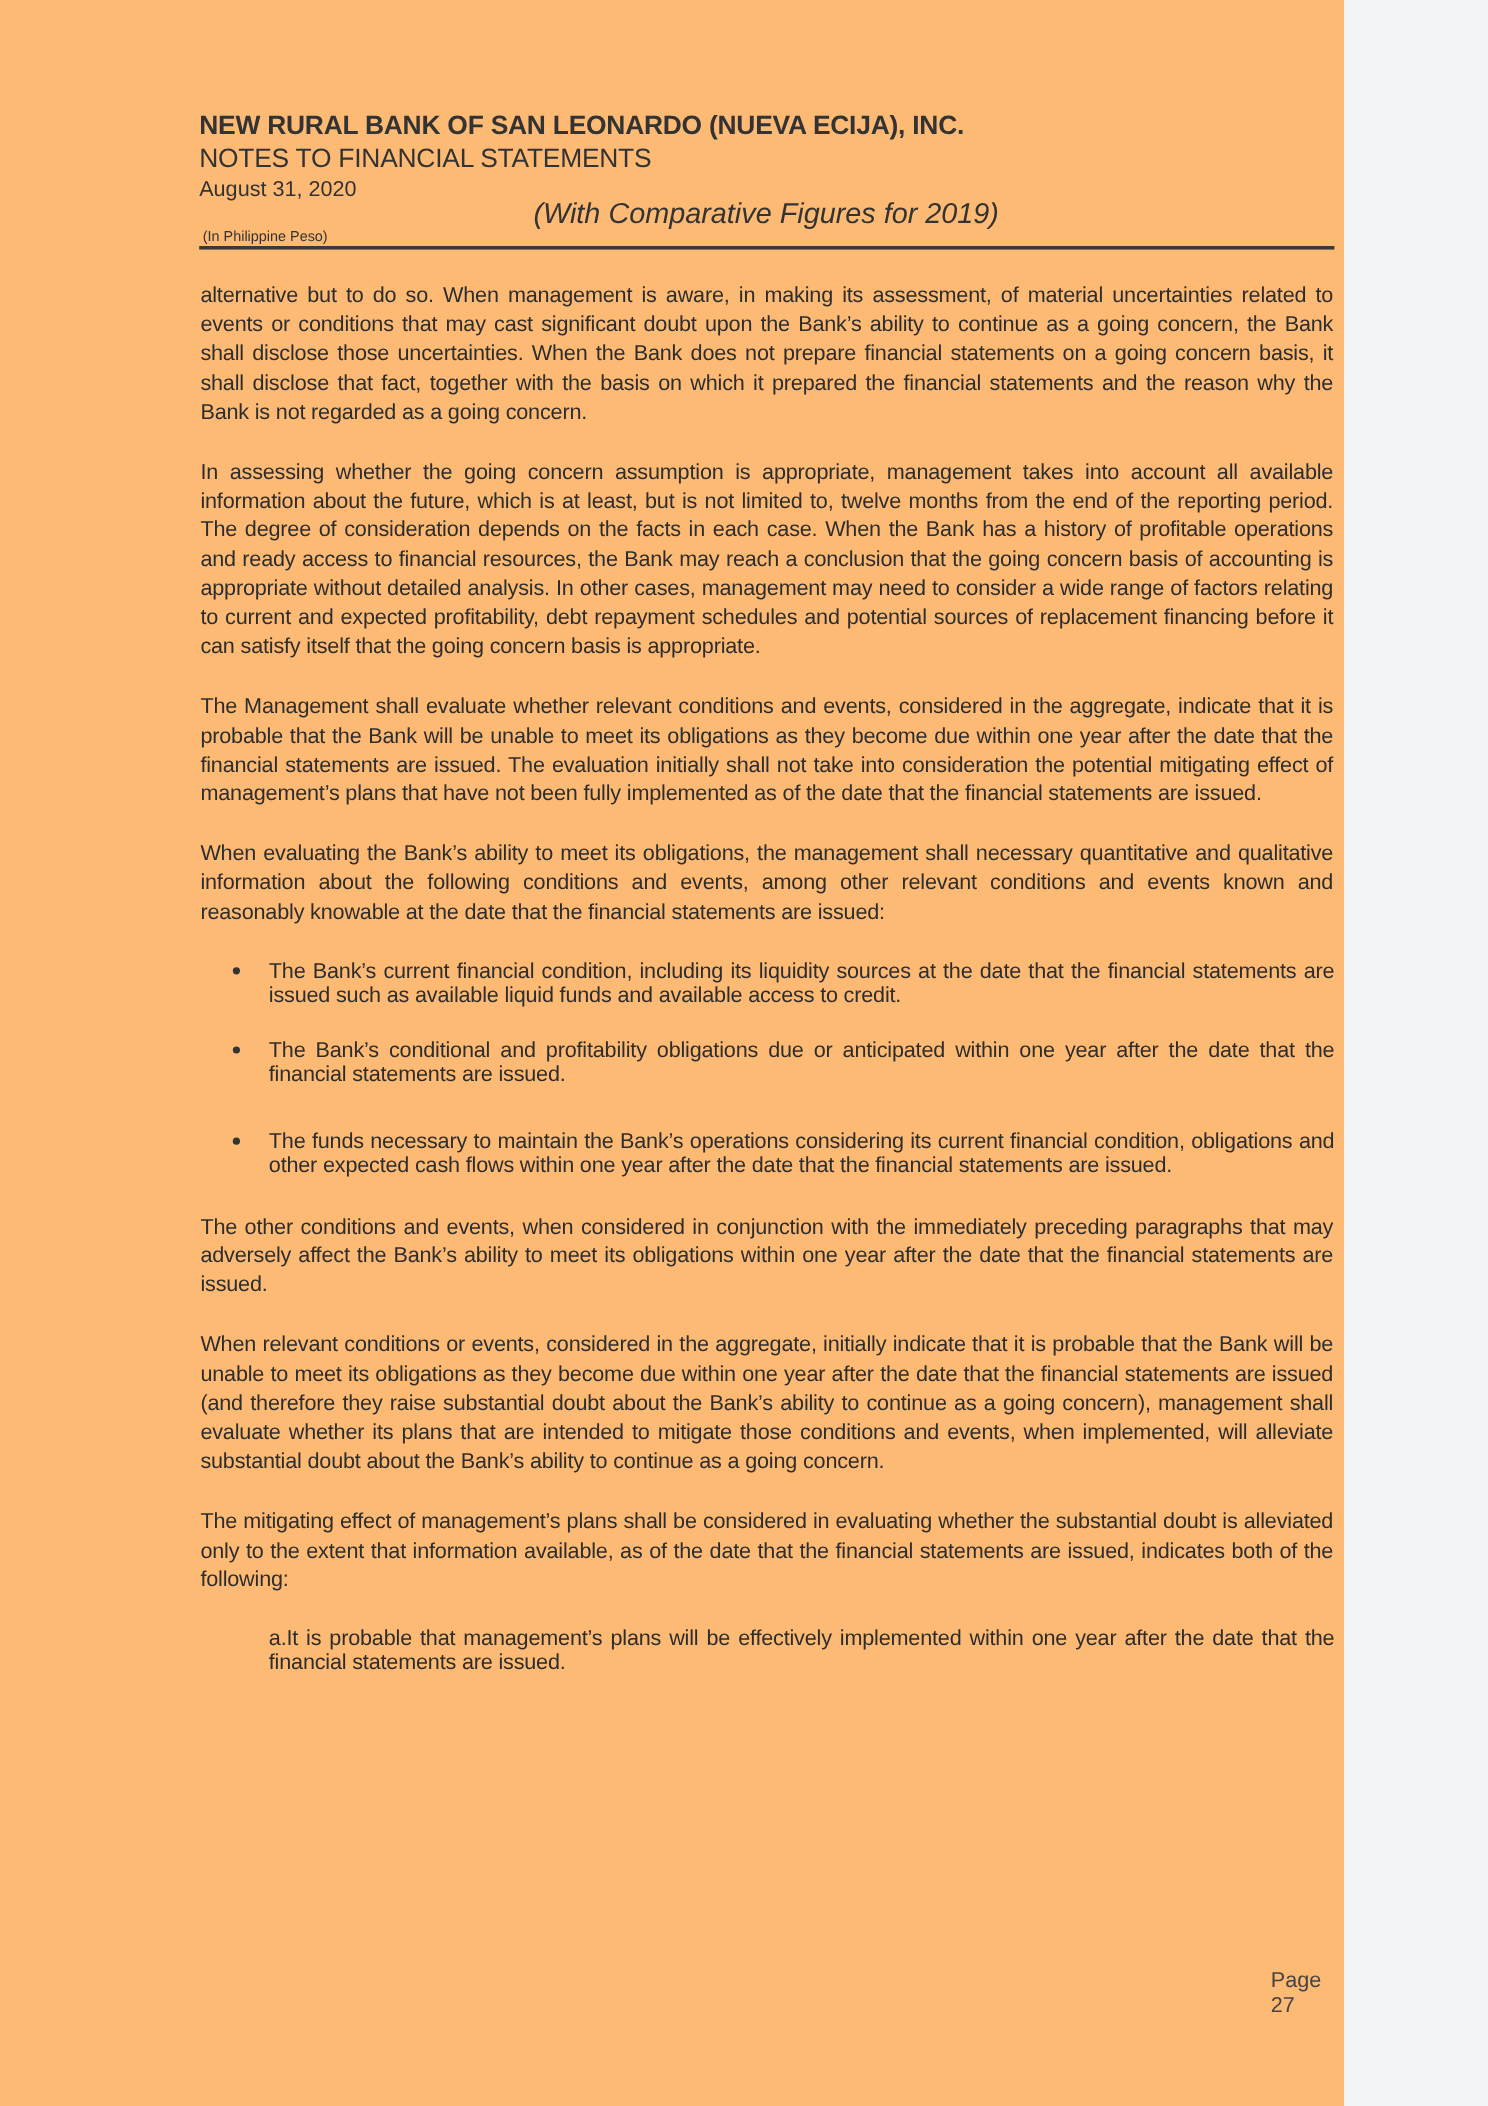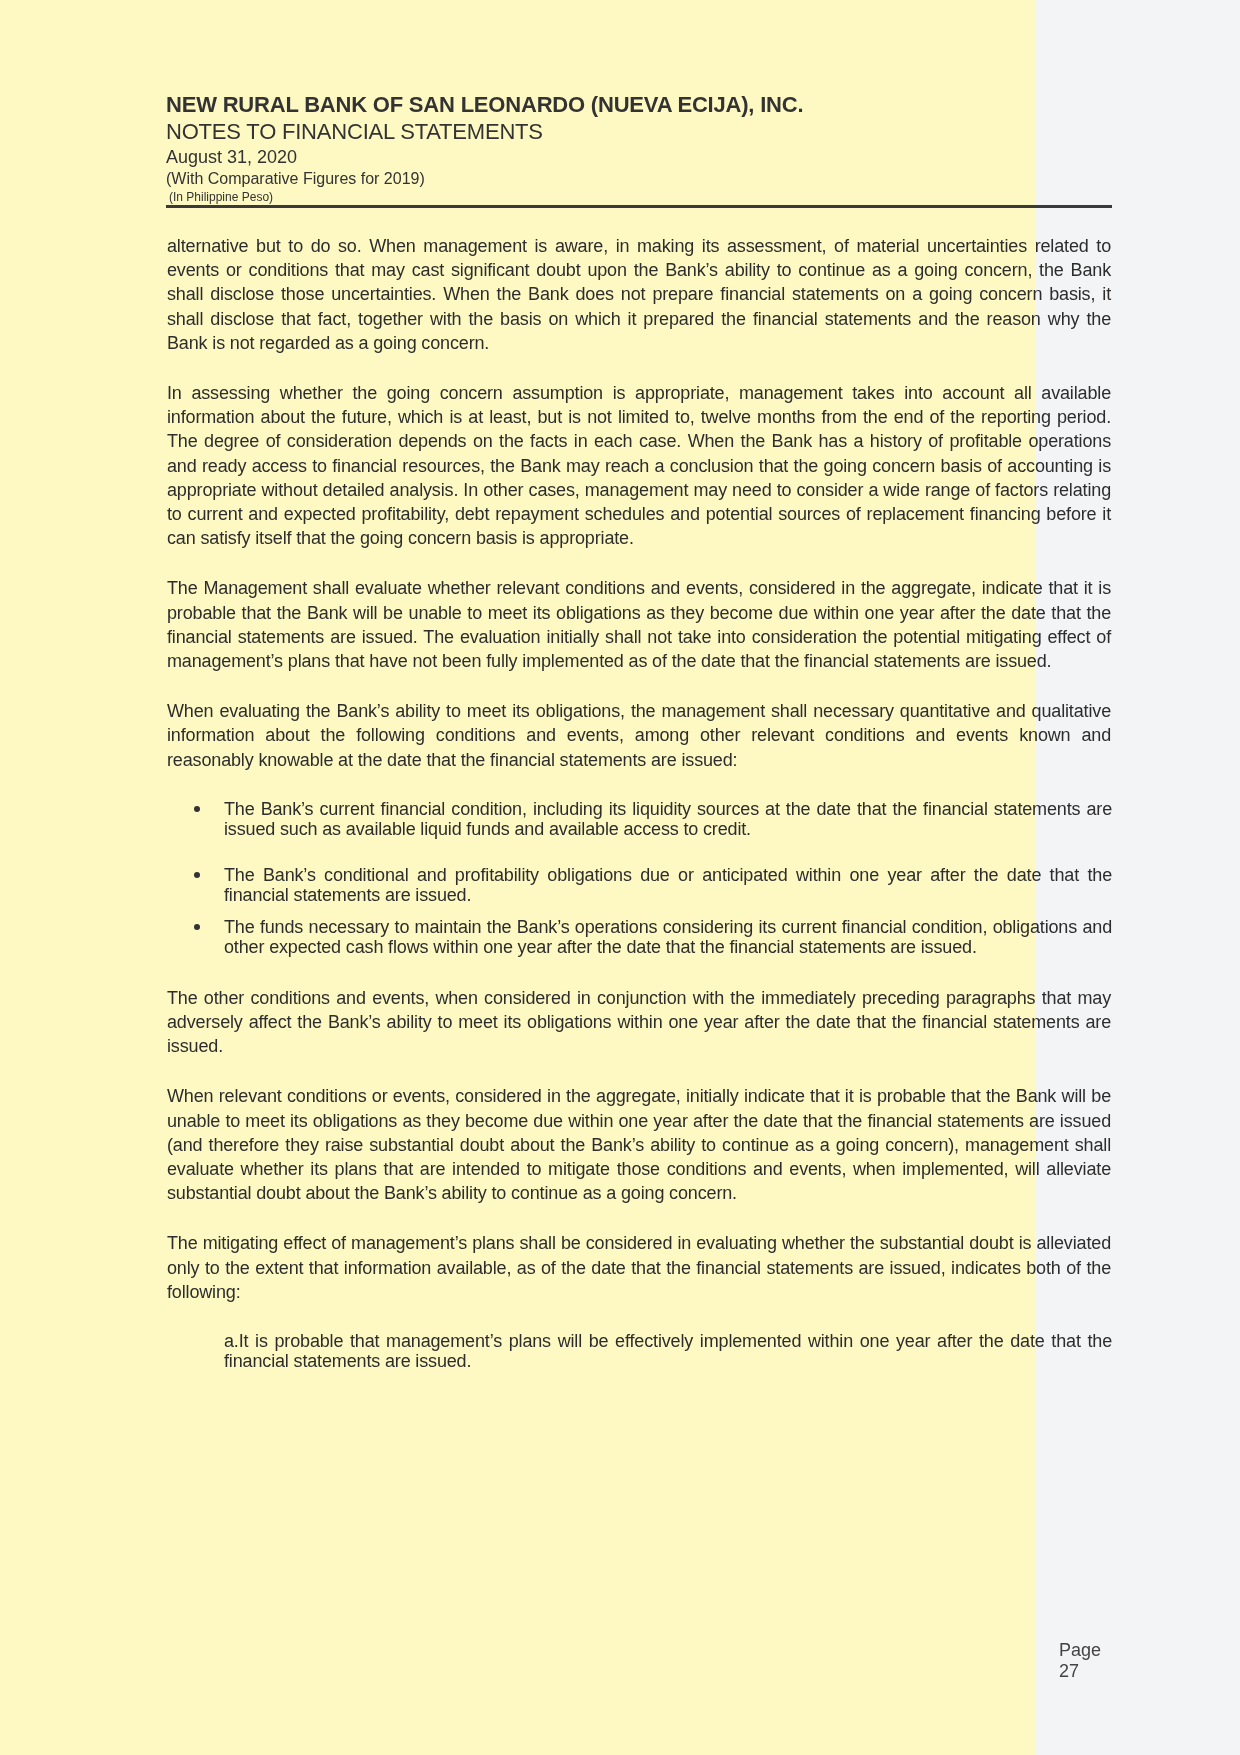--- a/index.html
+++ b/index.html
@@ -11,23 +11,23 @@
       height: 1755px;
       background: #f3f4f6;
       position: relative;
       overflow: hidden;
       font-family: "Liberation Sans", sans-serif;
       color: #2b2b2b;
     }
     .page {
       position: absolute;
       left: 0; top: 0;
-      width: 1036px;
+      width: 1120px;
       height: 1755px;
-      background: #fef9c3;
+      background: #fdba74;
     }
     .header {
       position: absolute;
       left: 166px;
       top: 92px;
       width: 945px;
     }
     .h-company {
       font-size: 22px;
       font-weight: bold;
@@ -42,23 +42,25 @@
       line-height: 27px;
       letter-spacing: -0.2px;
     }
     .h-date {
       font-size: 18px;
       color: #333;
       line-height: 22px;
       margin-top: 1px;
     }
     .h-comparative {
-      font-size: 16px;
+      font-size: 24px;
+      font-style: italic;
       color: #333;
       line-height: 22px;
+      text-align: center;
     }
     .h-currency {
       font-size: 12px;
       color: #333;
       line-height: 15px;
       margin-left: 3px;
     }
     .h-rule {
       height: 3px;
       background: #3a3a3a;
@@ -149,21 +151,21 @@
 
     <ul class="bullets">
       <li>
         <span class="bullet-dot"></span>
         <span>The Bank’s current financial condition, including its liquidity sources at the date that the financial statements are issued such as available liquid funds and available access to credit.</span>
       </li>
       <li style="margin-top:26px">
         <span class="bullet-dot"></span>
         <span>The Bank’s conditional and profitability obligations due or anticipated within one year after the date that the financial statements are issued.</span>
       </li>
-      <li style="margin-top:12px">
+      <li style="margin-top:36px">
         <span class="bullet-dot"></span>
         <span>The funds necessary to maintain the Bank’s operations considering its current financial condition, obligations and other expected cash flows within one year after the date that the financial statements are issued.</span>
       </li>
     </ul>
     <div class="gap" style="height:28px"></div>
 
     <p>The other conditions and events, when considered in conjunction with the immediately preceding paragraphs that may adversely affect the Bank’s ability to meet its obligations within one year after the date that the financial statements are issued.</p>
     <div class="gap"></div>
 
     <p>When relevant conditions or events, considered in the aggregate, initially indicate that it is probable that the Bank will be unable to meet its obligations as they become due within one year after the date that the financial statements are issued (and therefore they raise substantial doubt about the Bank’s ability to continue as a going concern), management shall evaluate whether its plans that are intended to mitigate those conditions and events, when implemented, will alleviate substantial doubt about the Bank’s ability to continue as a going concern.</p>

